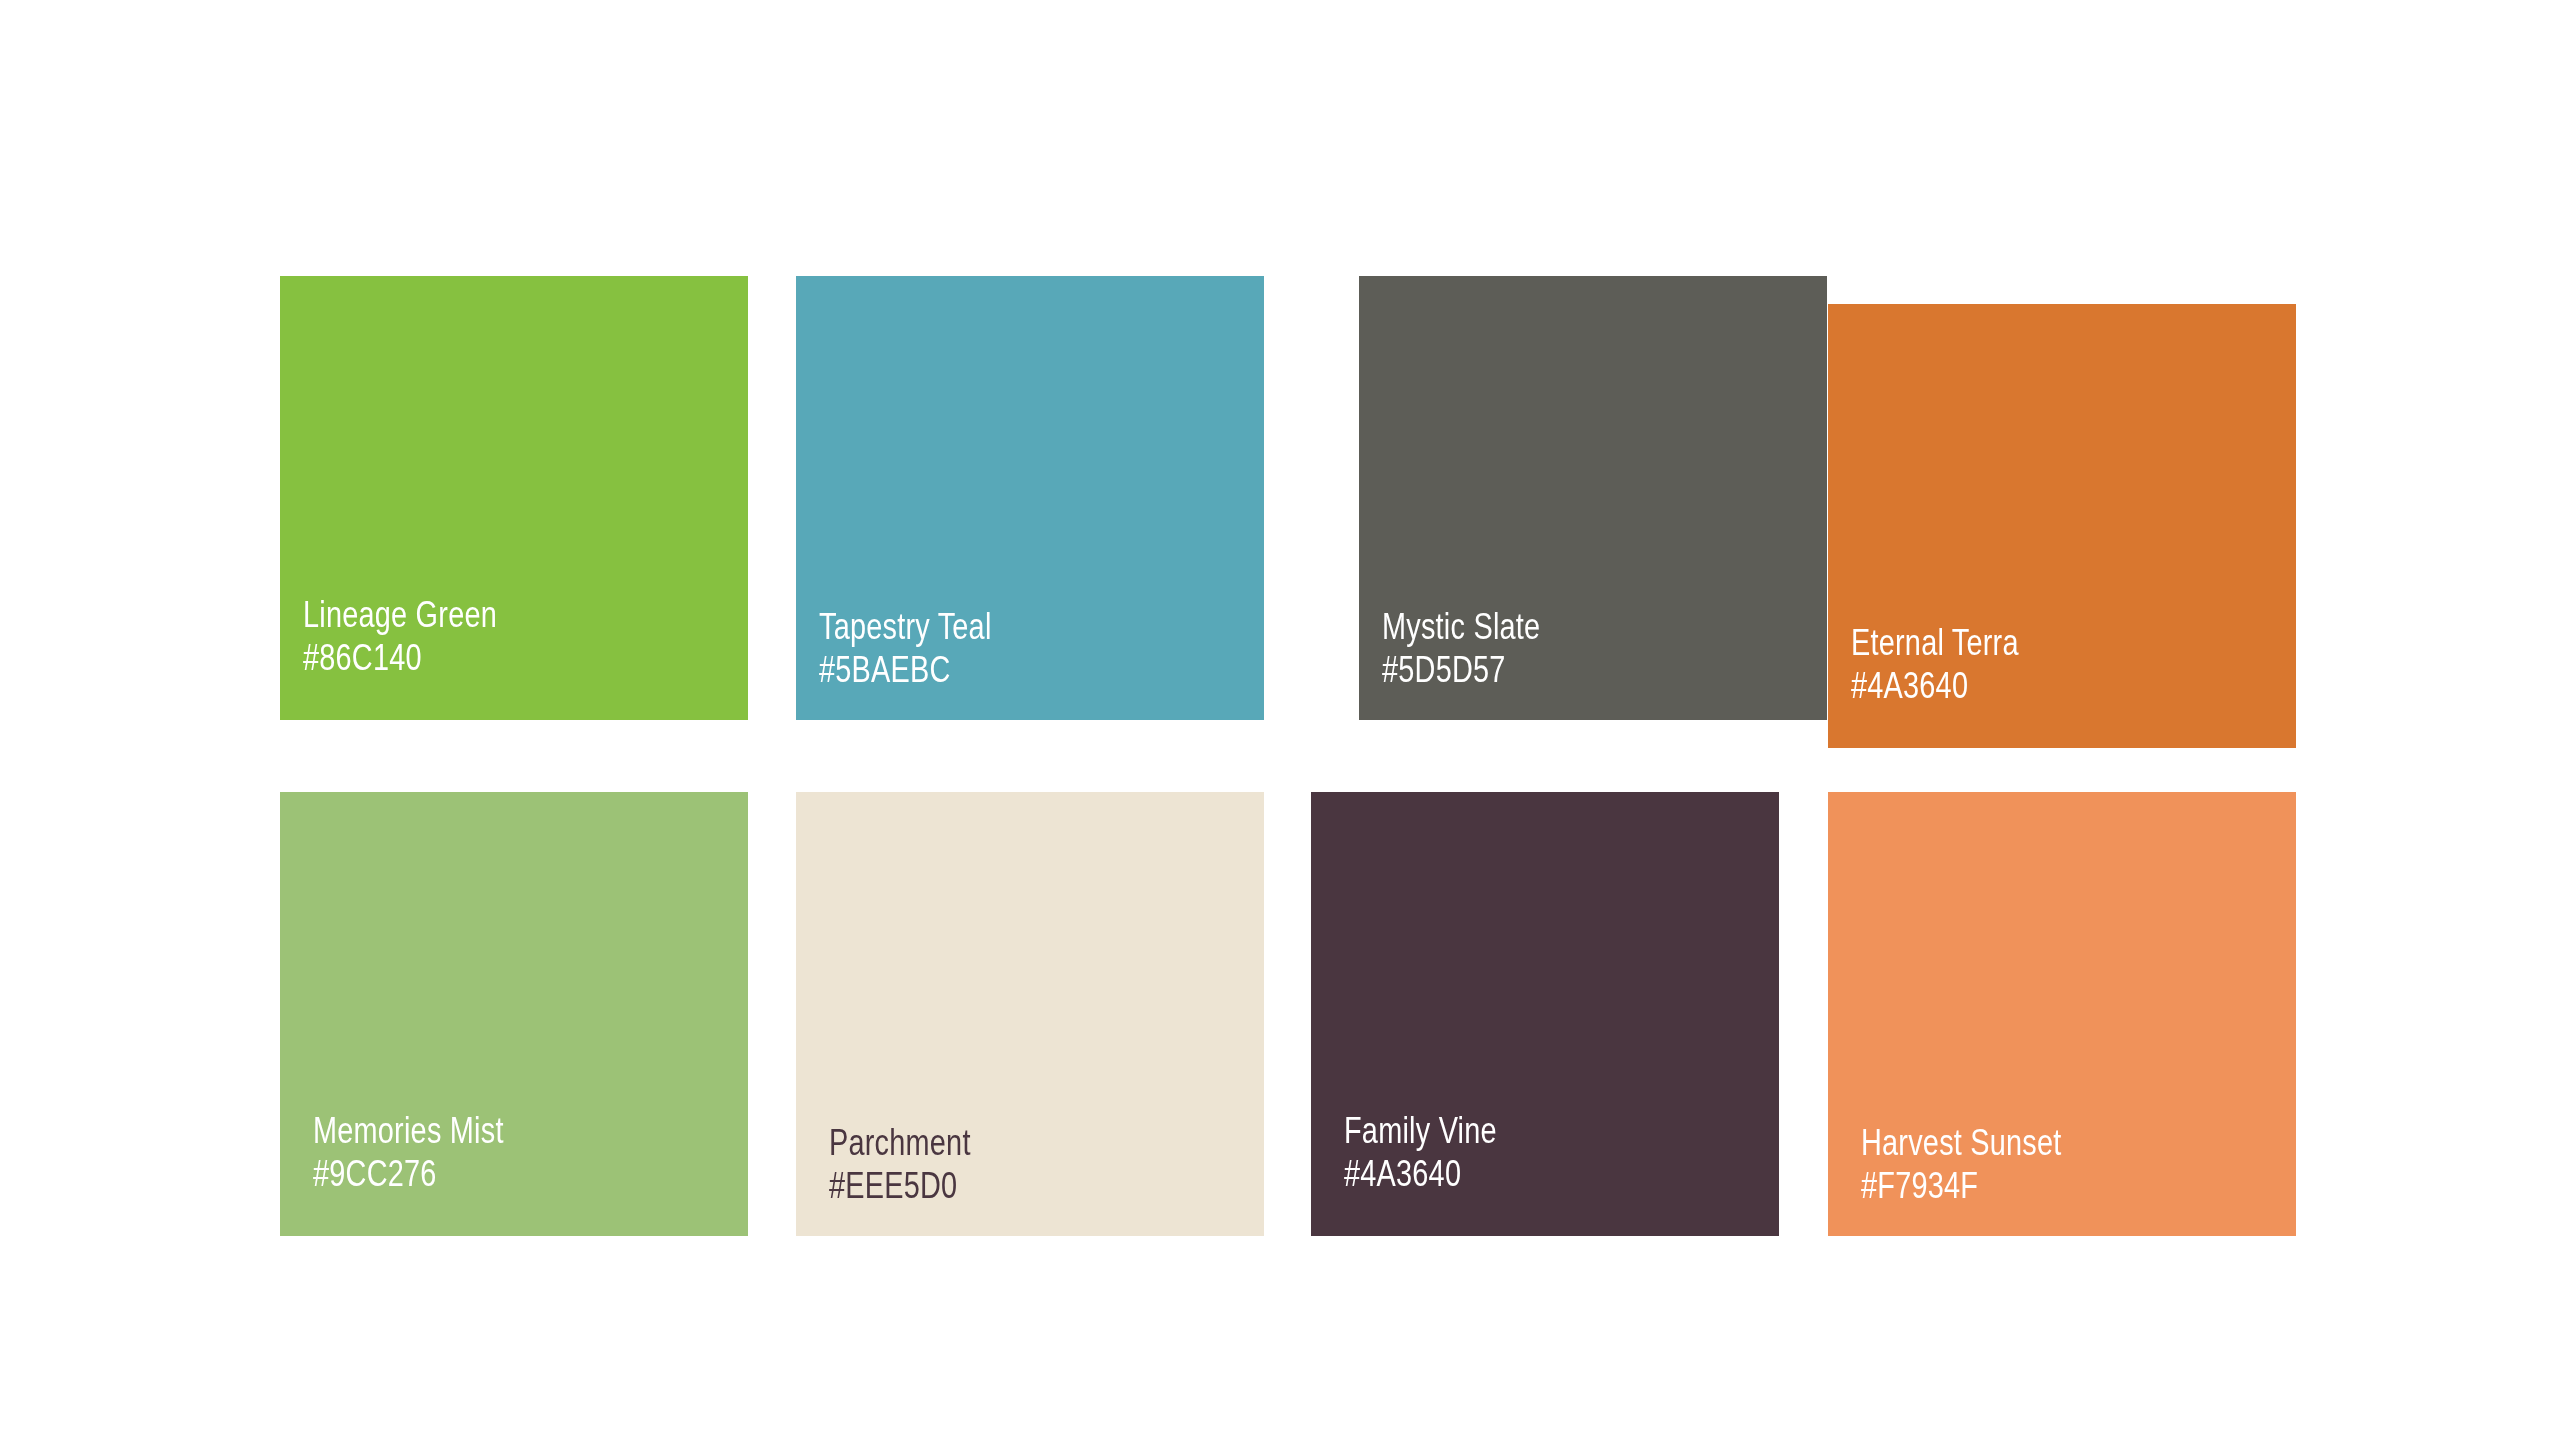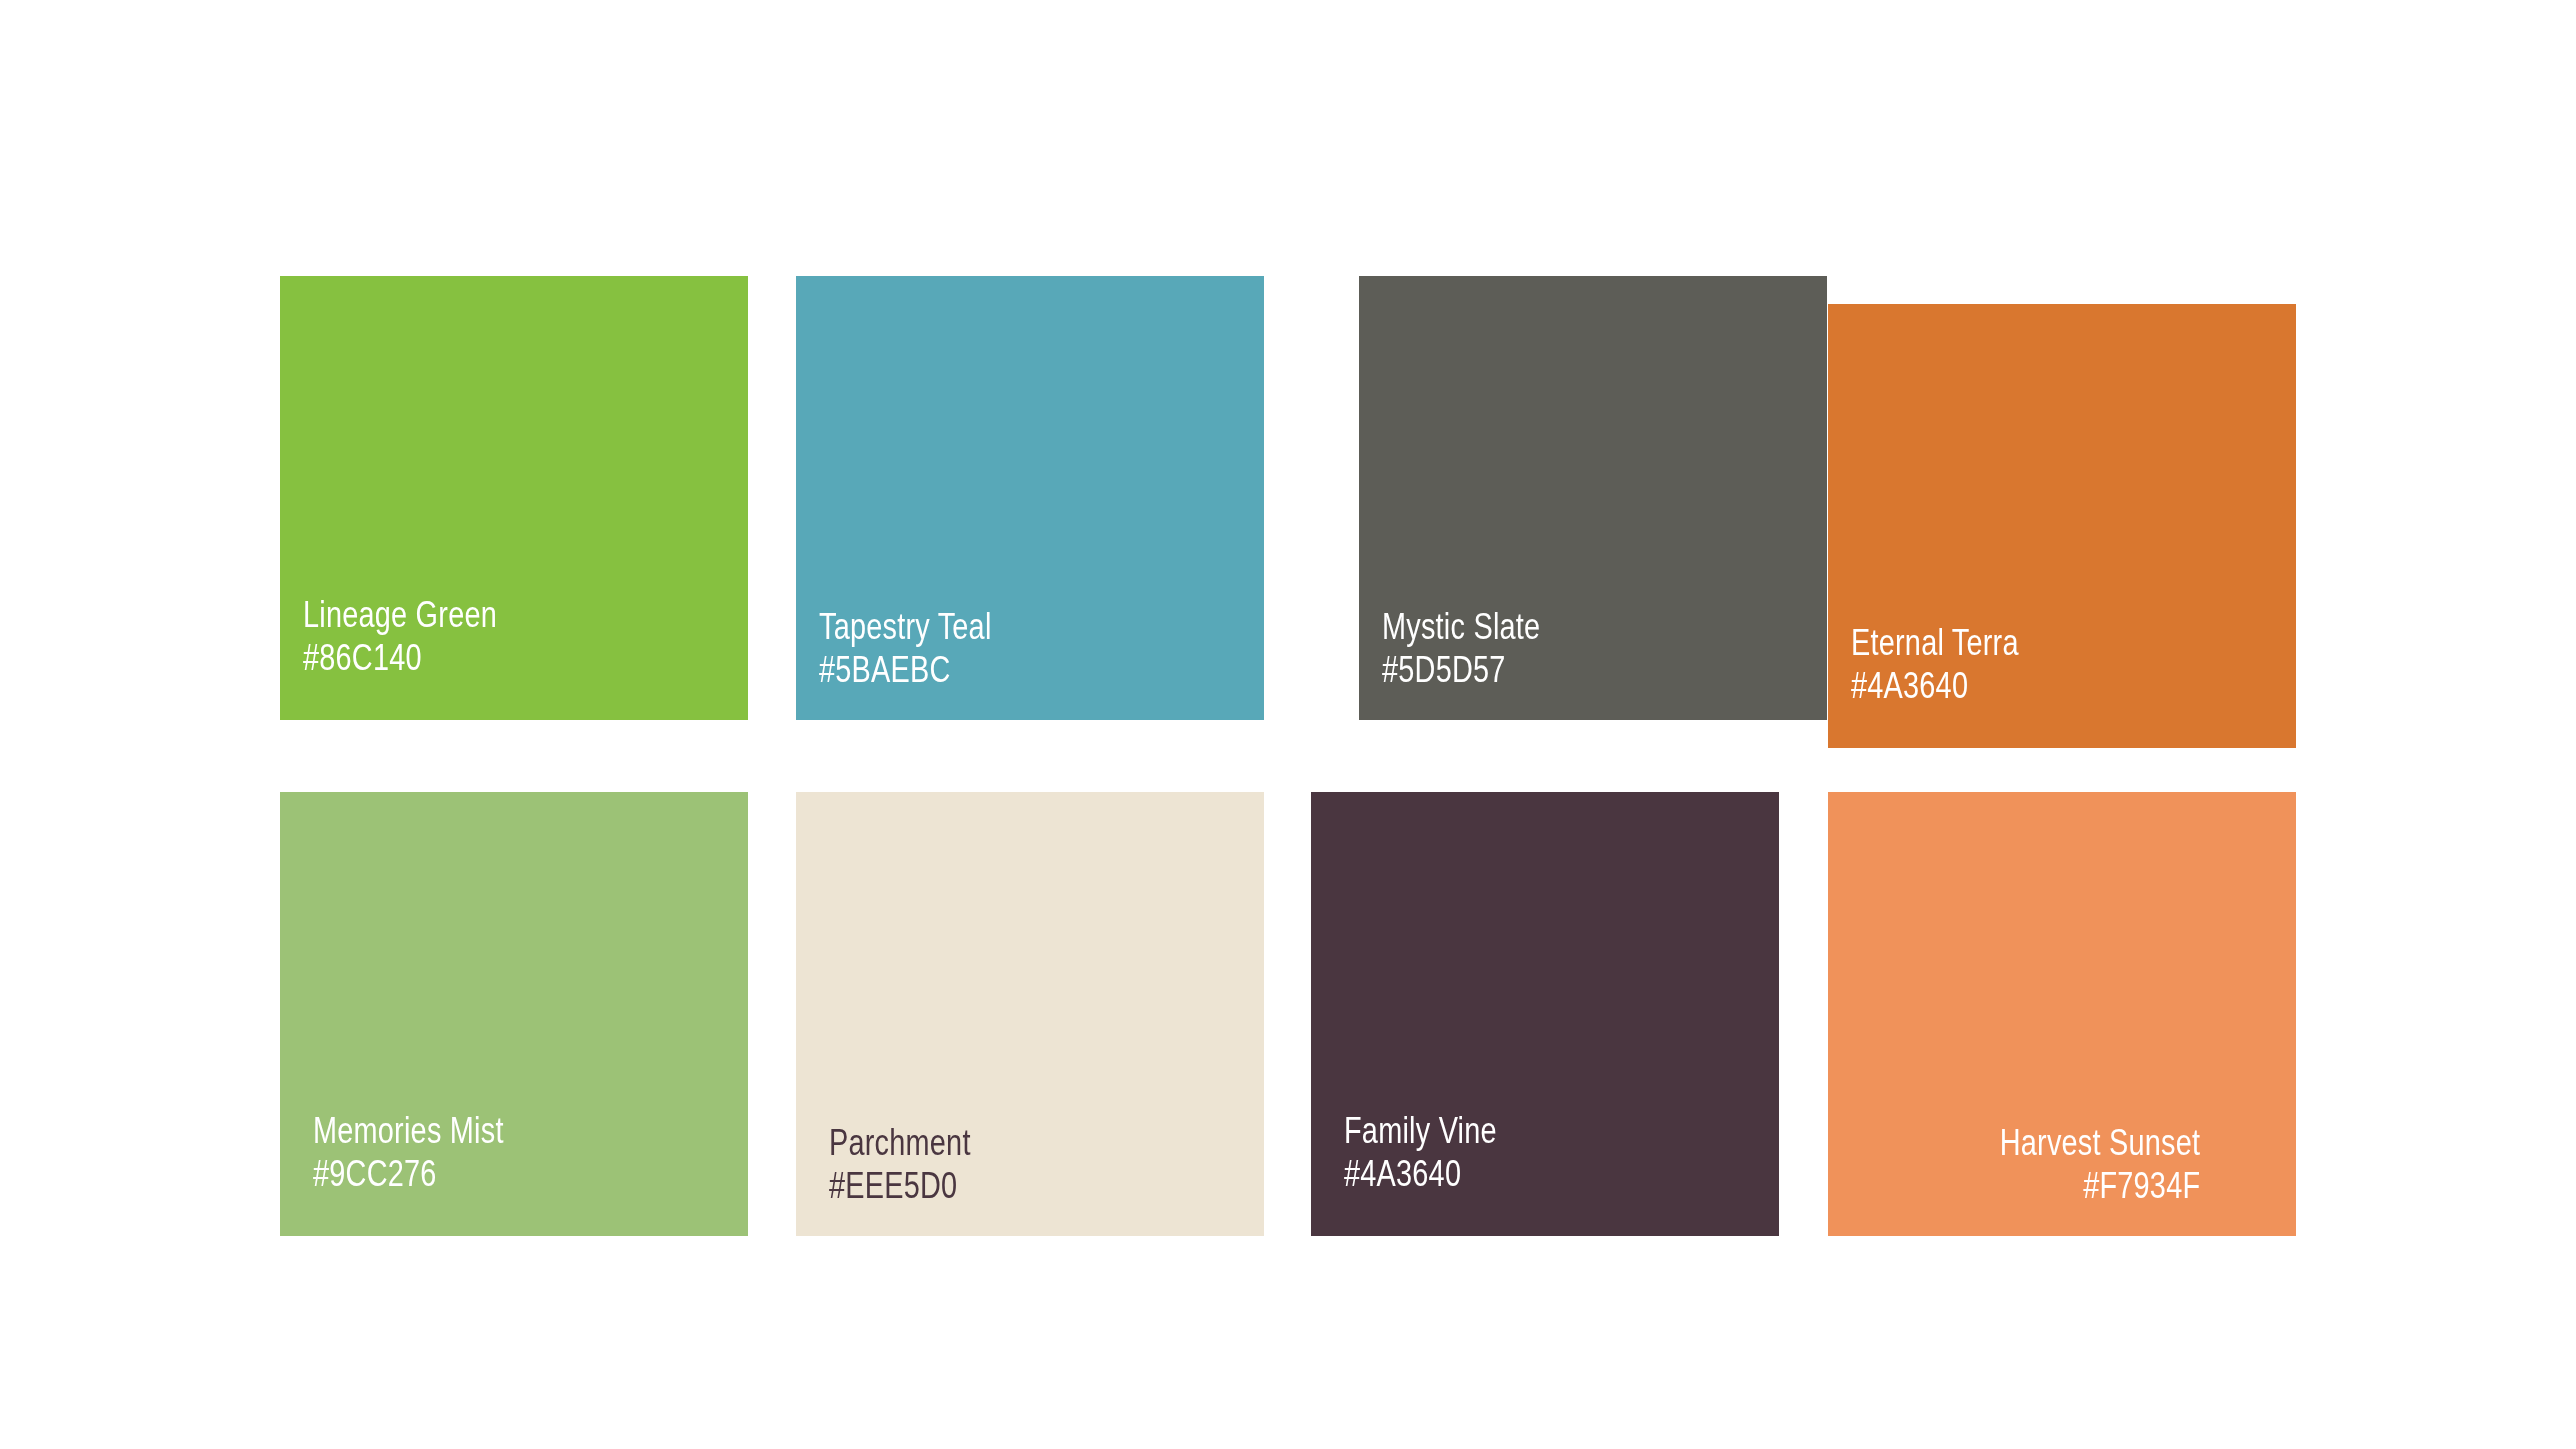--- a/index.html
+++ b/index.html
@@ -132,21 +132,21 @@
     </div>
   </div>
 
   <div class="swatch col-3 row-2 light-text" style="background-color: rgb(74, 54, 64);">
     <div class="swatch-caption">
       <span class="swatch-name" style="color: rgb(255, 255, 255);">Family Vine</span>
       <span class="swatch-hex" style="color: rgb(255, 255, 255);">#4A3640</span>
     </div>
   </div>
 
-  <div class="swatch col-4 row-2 shift-down light-text" style="background-color: rgb(240, 146, 90); text-align: right;">
+  <div class="swatch col-4 row-2 shift-down light-text" style="background-color: rgb(240, 146, 90);">
     <div class="swatch-caption">
       <span class="swatch-name" style="color: rgb(255, 255, 255);">Harvest Sunset</span>
       <span class="swatch-hex" style="color: rgb(255, 255, 255);">#F7934F</span>
     </div>
   </div>
 
 </div>
 
 
 </body></html>

